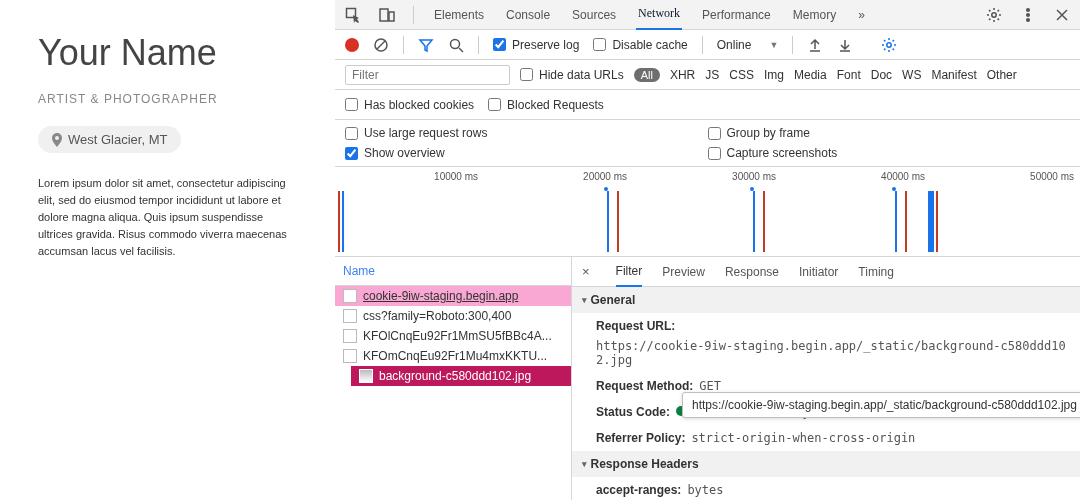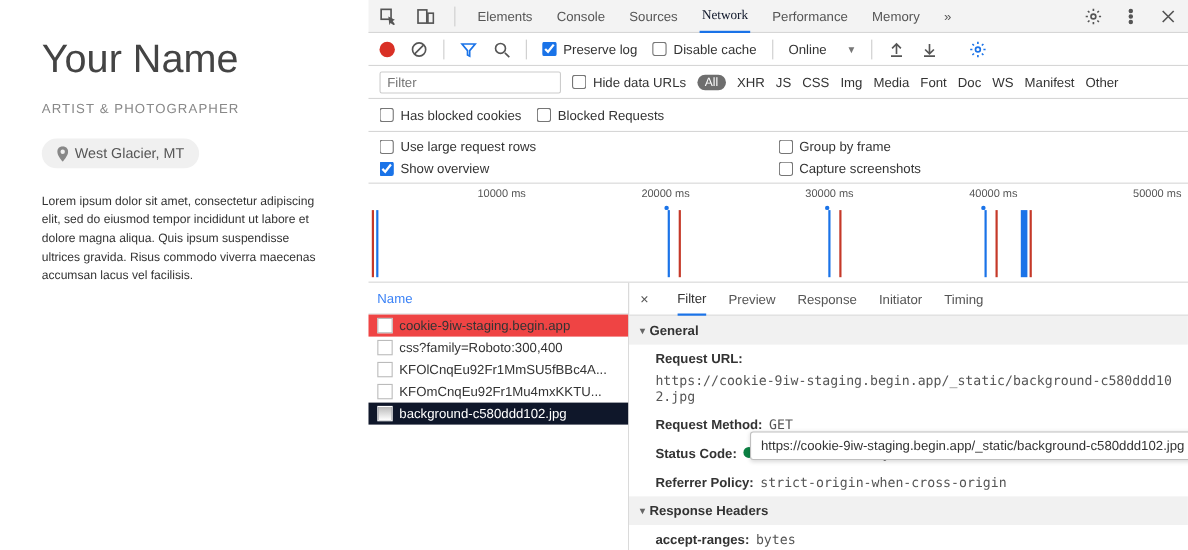--- a/index.html
+++ b/index.html
@@ -50,22 +50,22 @@
 .timeline .bar { position:absolute; top:24px; bottom:4px; width:2px; }
 .bar.red { background:#c53929; }
 .bar.blue { background:#1a73e8; }
 .bar.bluewide { background:#1a73e8; width:6px; }
 .dot { position:absolute; top:20px; width:4px; height:4px; border-radius:50%; background:#1a73e8; }
 
 .lower { flex:1; display:flex; min-height:0; }
 .netlist { width:237px; border-right:1px solid #d6d6d6; display:flex; flex-direction:column; }
 .netlist .hdr { font-size:12px; padding:7px 8px; border-bottom:1px solid #d6d6d6; color:#3b82f6; }
 .netlist .item { display:flex; align-items:center; gap:6px; padding:3px 8px; font-size:12px; white-space:nowrap; overflow:hidden; text-overflow:ellipsis; cursor:pointer; }
-.netlist .item.sel { background:#0f172a; color:#fff; }
-.netlist .item.ok { background:#ef4444; }
+.netlist .item.sel { background:#be185d; color:#fff;margin-left:16px; }
+.netlist .item.ok { background:#f9a8d4;text-decoration:underline; }
 .fi { width:14px; height:14px; border:1px solid #bbb; background:#fff; flex-shrink:0; }
 .fi.img { border:1px solid #888; background:linear-gradient(#bbb,#fff); }
 .item.sel .fi { border-color:#fff; }
 
 .details { flex:1; display:flex; flex-direction:column; min-width:0; }
 .dtabs { display:flex; align-items:center; gap:20px; padding:0 10px; height:30px; border-bottom:1px solid #d6d6d6; }
 .dtabs .x { font-size:13px; color:#555; cursor:pointer; margin-right:6px; }
 .dtabs .t { color:#555; cursor:pointer; padding:7px 0; }
 .dtabs .t.active { color:#333; border-bottom:2px solid #1a73e8; }
 .pane { flex:1; overflow:auto; background:#fff; position:relative; }

